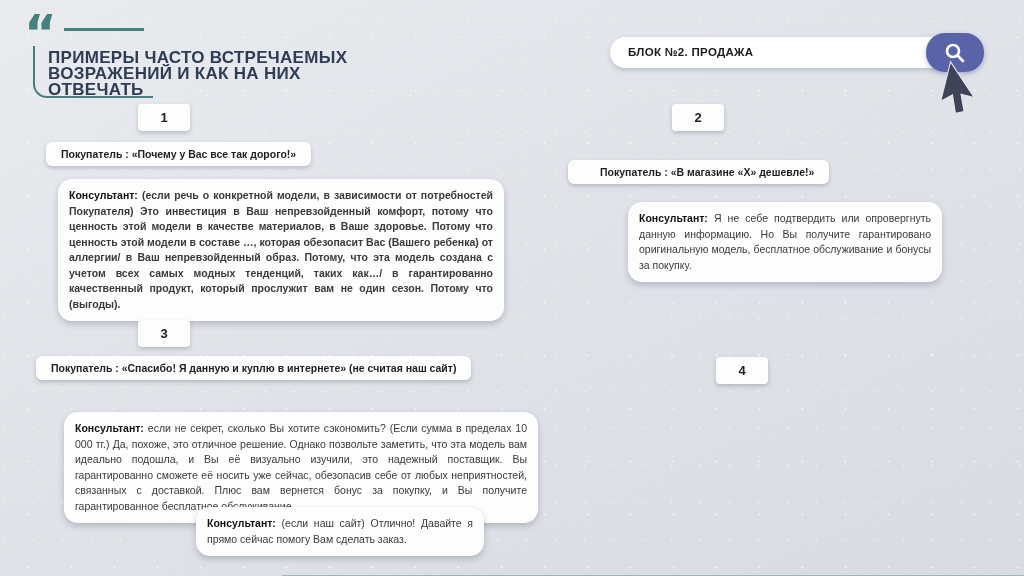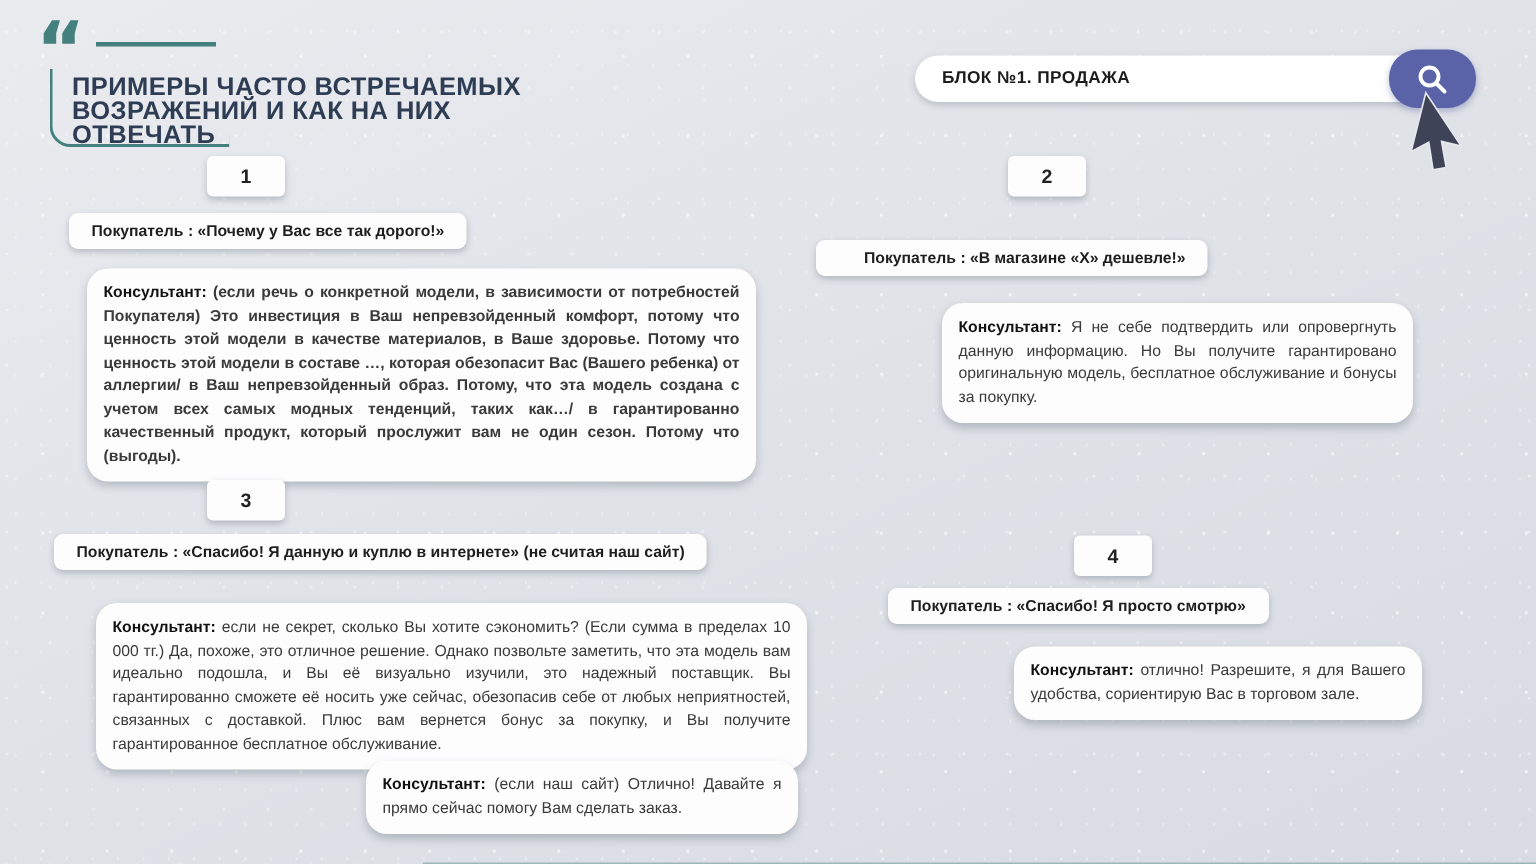--- a/index.html
+++ b/index.html
@@ -43,45 +43,45 @@
          font-size:10.5px; font-weight:bold; color:#1e1e1e;}
   .cons{position:absolute; background:#fdfdfe; border-radius:14px;
         box-shadow:0 3px 6px rgba(110,120,135,.4); padding:9px 11px;
         font-size:10.5px; line-height:15.5px; color:#3a3a3a; text-align:justify;}
   .cons b{color:#111;}
   
   #num1{left:138px; top:104px;}
   #buyer1{left:46px; top:142px;}
   #cons1{left:58px; top:179px; width:424px;font-weight:bold;}
   #num2{left:672px; top:104px;}
-  #buyer2{left:544px; top:160px;padding-left:32px;}
+  #buyer2{left:568px; top:160px;padding-left:32px;}
   #cons2{left:628px; top:202px; width:292px;}
   #num3{left:138px; top:320px;}
   #buyer3{left:36px; top:356px;}
-  #cons3{left:64px; top:402px; width:452px;}
-  #cons3b{left:196px; top:507px; width:266px;margin-left:48px;}
+  #cons3{left:64px; top:412px; width:452px;}
+  #cons3b{left:196px; top:507px; width:266px;}
   #num4{left:716px; top:357px;}
   #buyer4{left:592px; top:392px;}
   #cons4a{left:676px; top:431px; width:250px;}
   #cons4b{left:638px; top:504px; width:288px;}
   #bottom-line{position:absolute; left:282px; bottom:0; width:742px; height:1.5px;
                background:#5d8f8c; opacity:.5;}
 </style>
 </head>
 <body>
 
 <div id="slide">
 
   <div id="quote">“</div>
   <div id="hline"></div>
   <div id="bracket"></div>
   <div id="title">ПРИМЕРЫ ЧАСТО ВСТРЕЧАЕМЫХ ВОЗРАЖЕНИЙ И КАК НА НИХ ОТВЕЧАТЬ</div>
 
   <div id="search-pill">
-    <div id="search-text">БЛОК №1. ПРОДАЖА</div>
+    <div id="search-text">БЛОК №2. ПРОДАЖА</div>
   </div>
   <button id="search-btn">
     <span>
       <svg width="24" height="24" viewBox="0 0 24 24">
         <circle cx="10" cy="10" r="6" fill="none" stroke="#ffffff" stroke-width="2.6"></circle>
         <line x1="14.5" y1="14.5" x2="20" y2="20" stroke="#ffffff" stroke-width="2.6" stroke-linecap="round"></line>
       </svg>
     </span>
   </button>
 
@@ -98,17 +98,15 @@
   <div id="num2" class="num">2</div>
   <div id="buyer2" class="buyer">Покупатель : «В магазине «Х» дешевле!»</div>
   <div id="cons2" class="cons"><b>Консультант:</b><span> Я не себе подтвердить или опровергнуть данную информацию. Но Вы получите гарантировано оригинальную модель, бесплатное обслуживание и бонусы за покупку.</span></div>
 
   <div id="num3" class="num">3</div>
   <div id="buyer3" class="buyer">Покупатель : «Спасибо! Я данную и куплю в интернете» (не считая наш сайт)</div>
   <div id="cons3" class="cons"><b>Консультант:</b><span> если не секрет, сколько Вы хотите сэкономить? (Если сумма в пределах 10 000 тг.) Да, похоже, это отличное решение. Однако позвольте заметить, что эта модель вам идеально подошла, и Вы её визуально изучили, это надежный поставщик. Вы гарантированно сможете её носить уже сейчас, обезопасив себе от любых неприятностей, связанных с доставкой. Плюс вам вернется бонус за покупку, и Вы получите гарантированное бесплатное обслуживание.</span></div>
   <div id="cons3b" class="cons"><b>Консультант:</b><span> (если наш сайт) Отлично! Давайте я прямо сейчас помогу Вам сделать заказ.</span></div>
 
   <div id="num4" class="num">4</div>
-  <div id="buyer4" class="buyer">Покупатель : «Спасибо! Я просто смотрю»</div>
-  <div id="cons4a" class="cons"><b>Консультант:</b><span> отлично! Разрешите, я для Вашего удобства, сориентирую Вас в торговом зале.</span></div>
 
   <div id="bottom-line"></div>
 </div>
 
 </body></html>

